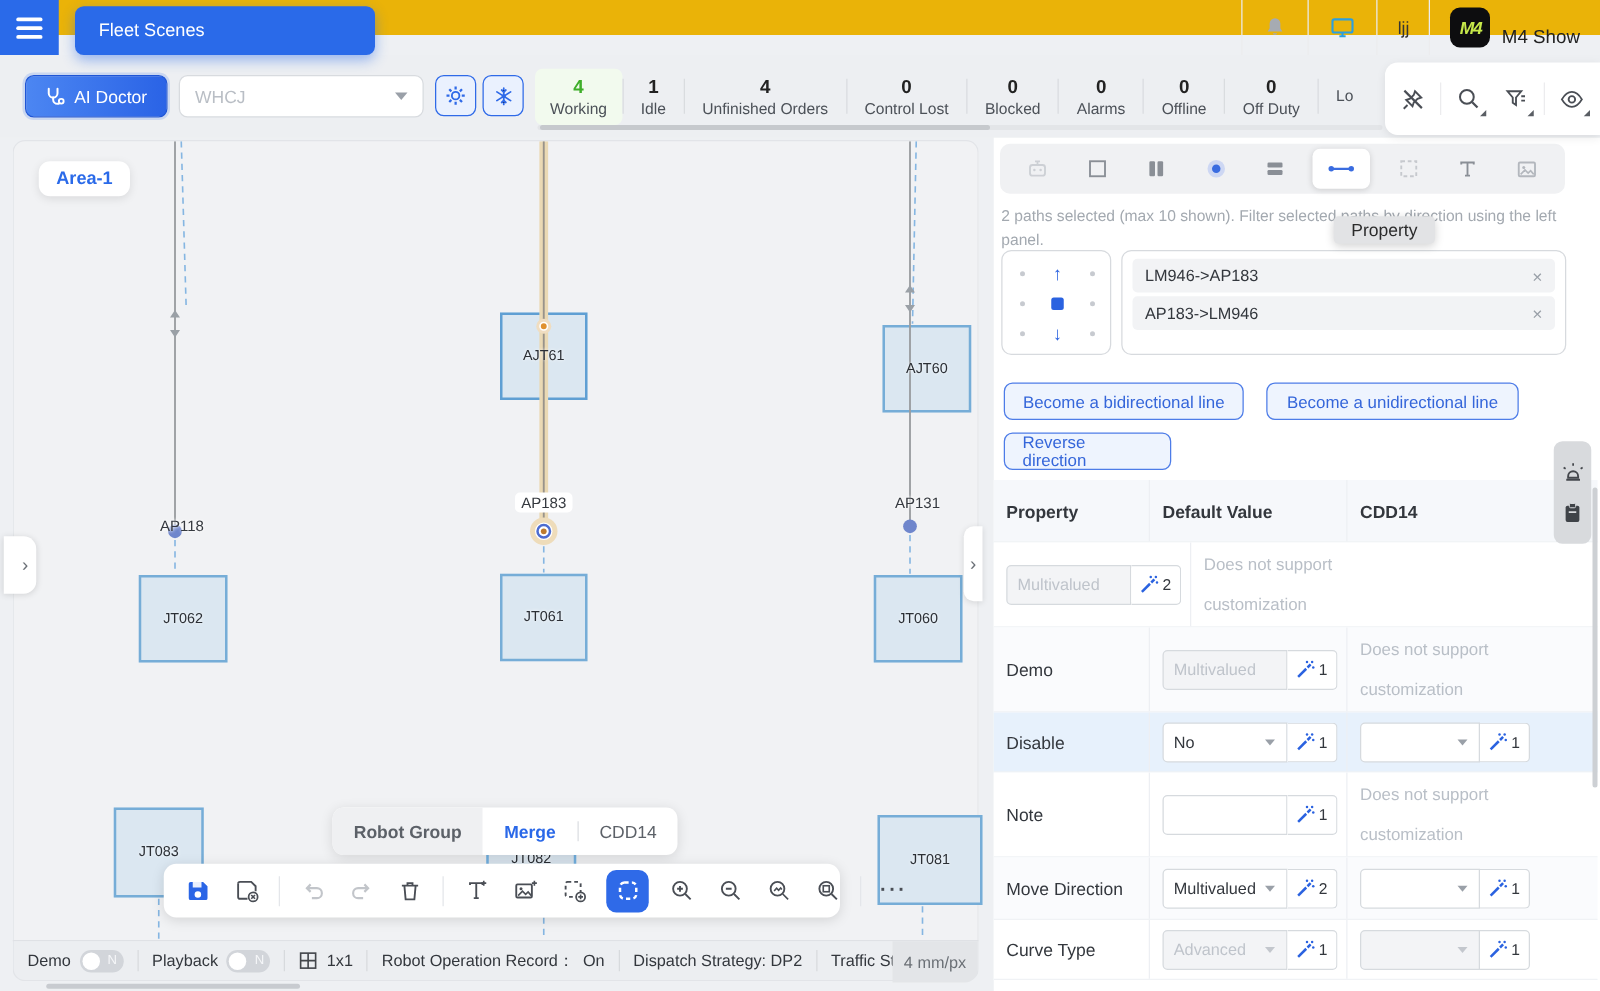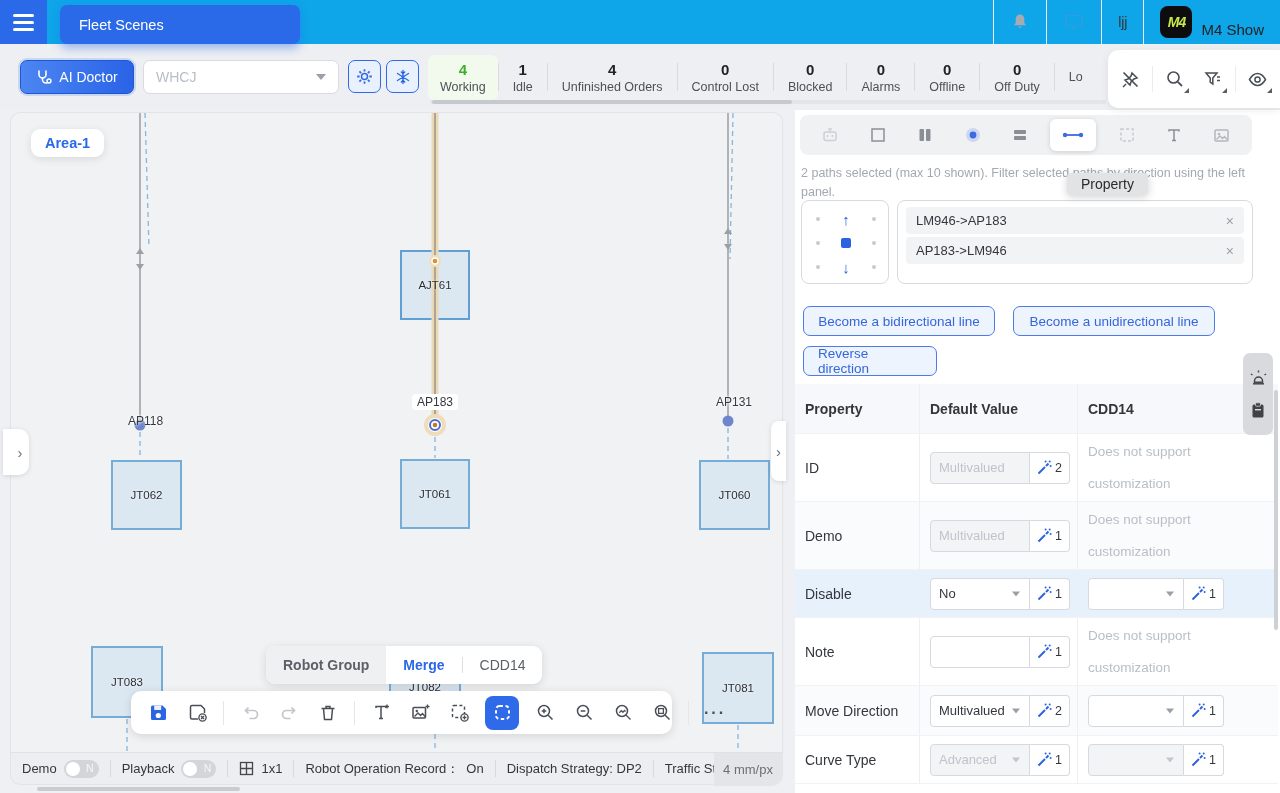--- a/index.html
+++ b/index.html
@@ -1,20 +1,20 @@
 <!DOCTYPE html>
 <html><head>
 <meta charset="utf-8">
 <style>
   * { margin:0; padding:0; box-sizing:border-box; }
   html,body { width:1280px; height:793px; font-family:"Liberation Sans", sans-serif; background:#eef0f3; overflow:hidden; }
   svg { display:block; }
 
   
-  .header { position:absolute; left:0; top:0; width:1280px; height:44px; background:#0ea5e9; z-index:20; }
+  .header { position:absolute; left:0; top:0; width:1280px; height:28px; background:#eab308; z-index:20; }
   .burger { position:absolute; left:0; top:0; width:47px; height:44px; background:#2a6ae9; cursor:pointer; }
   .burger i { position:absolute; left:13px; width:21px; height:3px; background:#fff; border-radius:2px; }
   .scene-tab { position:absolute; left:60px; top:5px; width:240px; height:39px; background:#2a6ae9; border-radius:7px;
                color:#fff; font-size:14.5px; display:flex; align-items:center; padding-left:19px;
                box-shadow:0 4px 10px rgba(42,106,233,.45); }
   .hright { position:absolute; right:0; top:0; height:44px; display:flex; align-items:center; }
   .hdiv { width:1px; height:44px; background:#ececee; }
   .hitem { display:flex; align-items:center; justify-content:center; height:44px; padding:0 16px; cursor:pointer; }
   .user { font-size:14px; color:#333; }
   .brandbox { display:flex; align-items:flex-end; gap:9px; padding:0 16px; }
@@ -289,36 +289,39 @@
       <span class="corner"></span>
     </div>
   </div>
 </div>
 
 <div class="canvas">
 
   <div class="node" style="left:389px;top:137px;width:70px;height:70px;border-color:#5f9fd3">
       <span>AJT61</span>
     </div>
+  <div class="node" style="left:695px;top:147px;width:71px;height:70px">
+      <span>AJT60</span>
+    </div>
   <div class="node" style="left:100px;top:347px;width:71px;height:70px">
       <span>JT062</span>
     </div>
   <div class="node" style="left:389px;top:346px;width:70px;height:70px">
       <span>JT061</span>
     </div>
   <div class="node" style="left:688px;top:347px;width:71px;height:70px">
       <span>JT060</span>
     </div>
   <div class="node" style="left:80px;top:533px;width:72px;height:72px">
       <span>JT083</span>
     </div>
   <div class="node" style="left:378px;top:538px;width:72px;height:72px;border-color:#74b2e2">
       <span>JT082</span>
     </div>
-  <div class="node" style="left:691px;top:539px;width:72px;height:72px">
+  <div class="node" style="left:691px;top:539px;width:84px;height:72px">
       <span>JT081</span>
     </div>
 
   <svg class="lines" width="773" height="640" viewBox="0 0 773 640">
 
     <line x1="129" y1="0" x2="129" y2="312" stroke="#9a9da1" stroke-width="1.5"></line>
     <line x1="134" y1="0" x2="138" y2="135" stroke="#85b6e2" stroke-width="1.3" stroke-dasharray="5 4"></line>
     <line x1="129" y1="319" x2="129" y2="346" stroke="#85b6e2" stroke-width="1.3" stroke-dasharray="5 4"></line>
     <line x1="116" y1="606" x2="116" y2="640" stroke="#85b6e2" stroke-width="1.3" stroke-dasharray="5 4"></line>
     <path d="M125 141 l4 -6 l4 6 z M125 151 l4 6 l4 -6 z" fill="#9aa0a6"></path>
@@ -619,23 +622,20 @@
         </div>
       <div class="tcell tdef">
           <span>Default Value</span>
         </div>
       <div class="tcell tcdd">
           <span>CDD14</span>
         </div>
     </div>
 
     <div class="trow" style="height:68px;background:#fff">
-      <div class="tcell tprop">
-          <span>ID</span>
-        </div>
       <div class="tcell tdef">
         <div class="igroup">
           <div class="ibox dis">
               <span>Multivalued</span>
             </div>
           <div class="wandbtn">
             <svg width="15" height="15" viewBox="0 0 15 15">
               <path d="M1.5 13.5 L8 7" stroke="#2a62e0" stroke-width="2"></path>
                 <path d="M9 6 L11.5 3.5" stroke="#2a62e0" stroke-width="2"></path>
               <g fill="#2a62e0">

